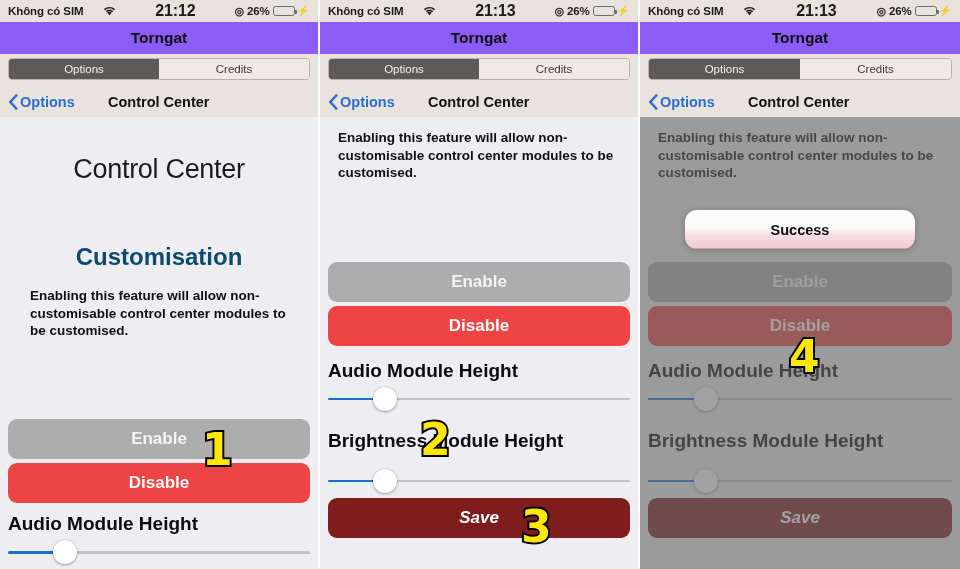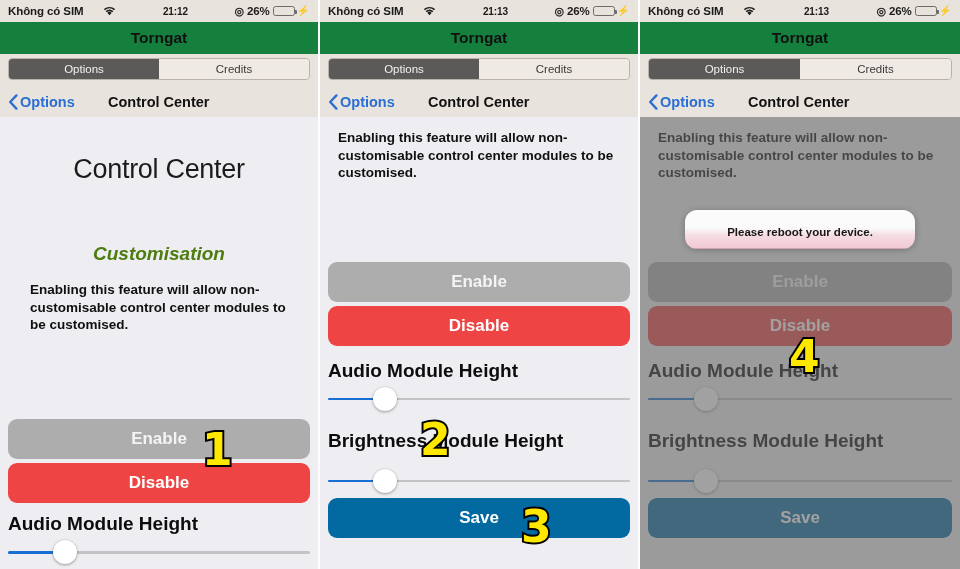--- a/index.html
+++ b/index.html
@@ -22,40 +22,40 @@
   
   .statusbar {
     height: 22px;
     background: #e8e3dc;
     display: flex; align-items: center;
     padding: 0 8px;
     font-size: 11.5px; font-weight: bold; color: #1b1b1b;
     letter-spacing: -0.1px;
   }
   .sb-left { display: flex; align-items: center; gap: 20px; flex: 0 0 auto; }
-  .sb-center { flex: 1; text-align: center; font-size: 10px; font-weight: bold; }
+  .sb-center { flex: 1; text-align: center; font-size: 16px; font-weight: bold; }
   .sb-right { display: flex; align-items: center; gap: 3px; flex: 0 0 auto; }
   .wifi-icon svg { display: block; }
   .lock-rot { font-size: 11px; line-height: 1; }
   .batt {
     width: 22px; height: 10.5px;
     border: 1.2px solid #6b6b6b; border-radius: 2.6px;
     padding: 1px; position: relative; display: inline-block;
   }
   .batt::after {
     content: ""; position: absolute; right: -3px; top: 3px;
     width: 1.8px; height: 4px; background: #6b6b6b; border-radius: 0 1px 1px 0;
   }
   .batt-fill { height: 100%; background: #4cd65c; border-radius: 1.3px; }
   .bolt { font-size: 10px; line-height: 1; }
 
   
   .nav-title {
     height: 32px;
-    background: #15803d;
+    background: #8b5cf6;
     display: flex; align-items: center; justify-content: center;
     font-size: 15.5px; font-weight: bold; color: #111;
   }
   .segctl-wrap {
     background: #e8e3dc;
     padding: 4px 8px 7px 8px;
   }
   .segctl {
     display: flex; height: 22px;
     border: 1px solid #b9b3ab; border-radius: 4px; overflow: hidden;
@@ -88,38 +88,38 @@
     position: relative;
     height: calc(569px - 22px - 32px - 33px - 30px);
     background: #eeeef2;
     overflow: hidden;
   }
   .big-title {
     text-align: center; font-size: 27px; color: #1b1b1b;
     font-weight: 400; padding-top: 37px; letter-spacing: -0.3px;
   }
   .sec-title {
-    text-align: center; font-size: 19px; font-weight: bold;
-    color: #4d7c0f; padding-top: 58px; font-style: italic;
+    text-align: center; font-size: 24px; font-weight: bold;
+    color: #0c4a6e; padding-top: 58px;
   }
   .desc {
     font-size: 13.5px; font-weight: bold; color: #101010;
     line-height: 17.5px; padding: 16px 30px 0 30px;
   }
   .desc.tight { padding: 12px 18px 0 18px; }
 
   .btn {
     display: flex; align-items: center; justify-content: center;
     height: 40px; border-radius: 9px;
     font-size: 17px; font-weight: bold; color: #ffffff;
     margin: 0 8px;
   }
   .btn-enable { background: #adadad; color: #f4f4f4; }
   .btn-disable { background: #ef4444; }
-  .btn-save { background: #0369a1; }
+  .btn-save { background: #7f1d1d; font-style: italic; }
 
   .field-label {
     font-size: 19px; font-weight: bold; color: #0c0c0c;
     padding: 6px 8px 0 8px;
   }
   .slider { position: relative; height: 34px; margin: 0 8px; }
   .slider-track {
     position: absolute; top: 16px; left: 0; right: 0; height: 2.5px;
     background: #c3c3c5; border-radius: 2px;
   }
@@ -386,21 +386,21 @@
         <div class="slider-fill" style="width:19%"></div>
         <div class="slider-thumb" style="left:calc(19% - 12px)"></div>
       </div>
       <div class="btn btn-save">Save</div>
       <div class="sp-8"></div>
 
       <div class="dim"></div>
 
       <div class="alert">
         <div class="alert-body">
-          <div class="alert-msg">Please reboot your device.</div>
+          <div class="alert-title">Success</div>
         </div>
         <div class="alert-sep"></div>
       </div>
     </div>
 
     <div class="badge" style="left:789px; top:335px; position:fixed;">4</div>
   </div>
 
 </div>
 

